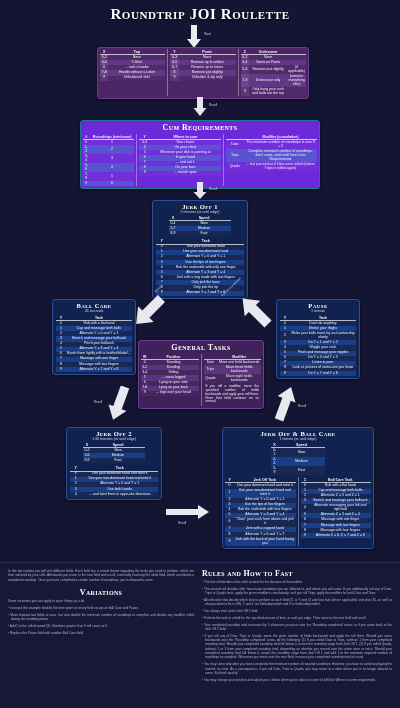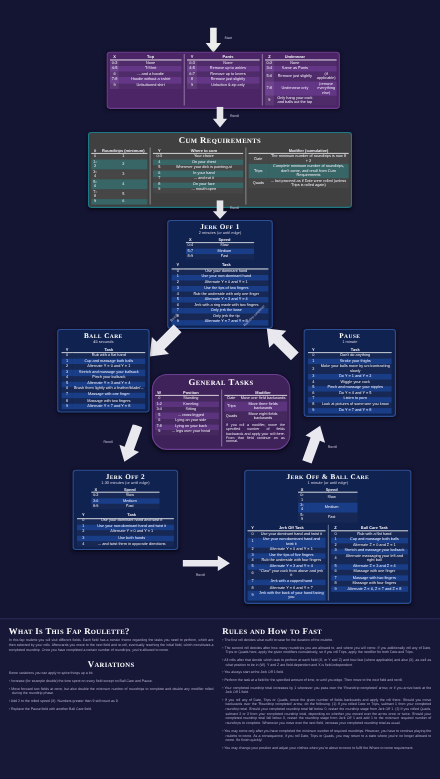--- a/index.html
+++ b/index.html
@@ -29,21 +29,21 @@
     text-align: center; font-variant: small-caps; font-weight: bold;
     font-family: "Liberation Serif", serif; color: #fff;
     letter-spacing: .4px;
   }
   .p-sub { text-align:center; color:#d8d4e6; font-size:3.6px; padding-bottom:1px;}
 
   
   .purple { background:#4b2566; border:1px solid #6d3d8f; }
   .purple .p-head { font-size: 8px; padding: 2px 0 1px; }
   
-  .teal   { background:#404040; border:1px solid #1d7a84; }
+  .teal   { background:#6d28d9; border:1px solid #1d7a84; }
   .teal .p-head { font-size: 8px; padding: 2px 0 1px; }
   
   .blue   { background:#10224f; border:1px solid #2d4f96; }
   .blue .p-head { font-size: 6.5px; padding: 2px 0 0; }
   
   .gpurple { background:#3f2259; border:1px solid #6b3f92; }
   .gpurple .p-head { font-size: 8px; padding: 2px 0 1px; }
 
   table.tbl { border-collapse: collapse; width: 100%; }
   table.tbl td, table.tbl th {
@@ -88,20 +88,21 @@
   .info p  { font-size:3.2px; line-height:1.35; color:#b6b0ca; margin-bottom:2.5px; text-align:justify;}
   .info li { font-size:3.2px; line-height:1.35; color:#b6b0ca; margin-bottom:2.5px;
              list-style:none; text-align:justify; padding-left:3px; text-indent:-3px;}
   .info li:before { content:"• "; color:#8d86a8; }
 </style>
 </head>
 <body>
 
 <div id="root">
 
+  <div class="title">Roundtrip JOI Roulette</div>
 
   <div class="arrow" style="left:186px; top:25px;">
     <svg width="16" height="24" viewBox="0 0 16 24">
         <path d="M5 0 h6 v14 h4 L8 23 1 14 h4 Z" fill="#ececec"></path>
       </svg>
     <span class="lbl" style="left:18px; top:7px;">Start</span>
   </div>
 
   <div class="panel purple" style="left:97px; top:47px; width:212px;">
     <div class="cols">
@@ -536,21 +537,21 @@
             </tr>
         <tr class="r3">
               <td class="num">9</td>
               <td>Do Y = 7 and Y = 8</td>
             </tr>
       </tbody>
         </table>
     </div>
   </div>
 
-  <div class="panel gpurple" style="left:138px; top:340px; width:126px;border-radius:14px;">
+  <div class="panel gpurple" style="left:138px; top:340px; width:126px;">
     <div class="p-head">General Tasks</div>
     <div class="cols">
       <div class="col">
         <table class="tbl">
             <thead>
               <tr>
           <th class="num">W</th>
           <th>Position</th>
         </tr>
             </thead>
@@ -830,21 +831,20 @@
                 <td>Alternate Z = 6, Z = 7 and Z = 8</td>
               </tr>
         </tbody>
           </table>
       </div>
     </div>
   </div>
 
   <div class="info">
     <div class="colL">
-      <h2>What Is This Fap Roulette?</h2>
       <p>In this fap roulette you will visit different fields. Each field has a certain theme regarding the tasks you need to perform, which are then selected by your rolls. Afterwards you move to the next field and re-roll, eventually reaching the initial field, which constitutes a completed roundtrip. Once you have completed a certain number of roundtrips, you're allowed to come.</p>
       <h2 style="margin-top:6px;text-align:center;">Variations</h2>
       <p>Some variations you can apply to spice things up a bit.</p>
       <ul>
         <li>Increase (for example double) the time spent on every field except on Ball Care and Pause.</li>
         <li>Move forward two fields at once, but also double the minimum number of roundtrips to complete and double any modifier rolled during the roundtrip phase.</li>
         <li>Add 2 to the rolled speed (X). Numbers greater than 9 still count as 9.</li>
         <li>Replace the Pause field with another Ball Care field.</li>
       </ul>
     </div>

